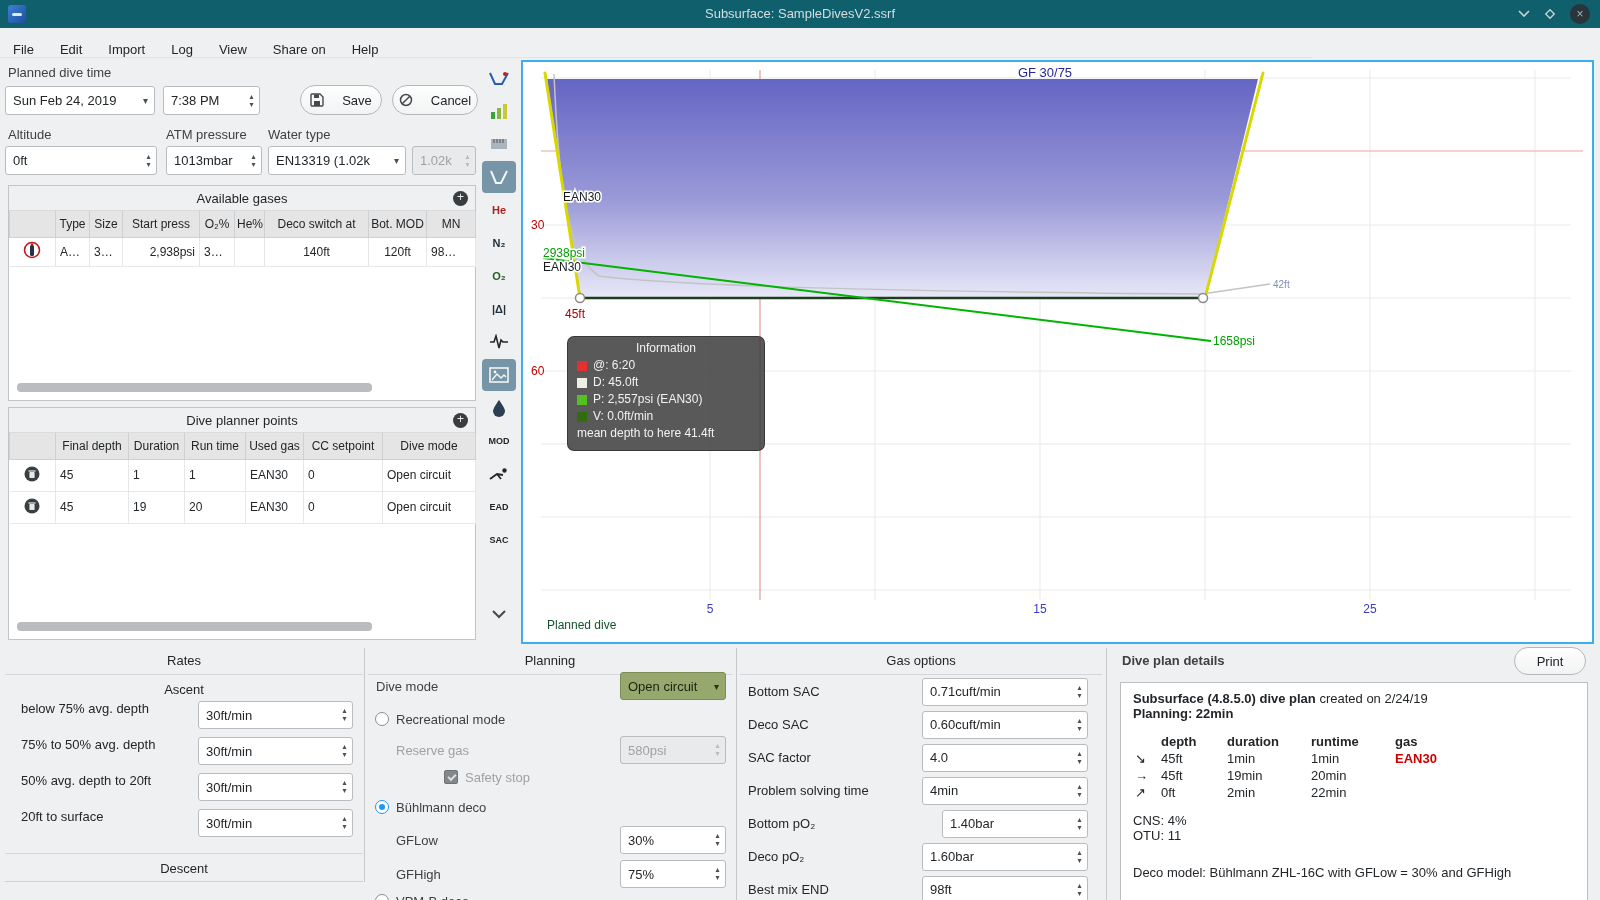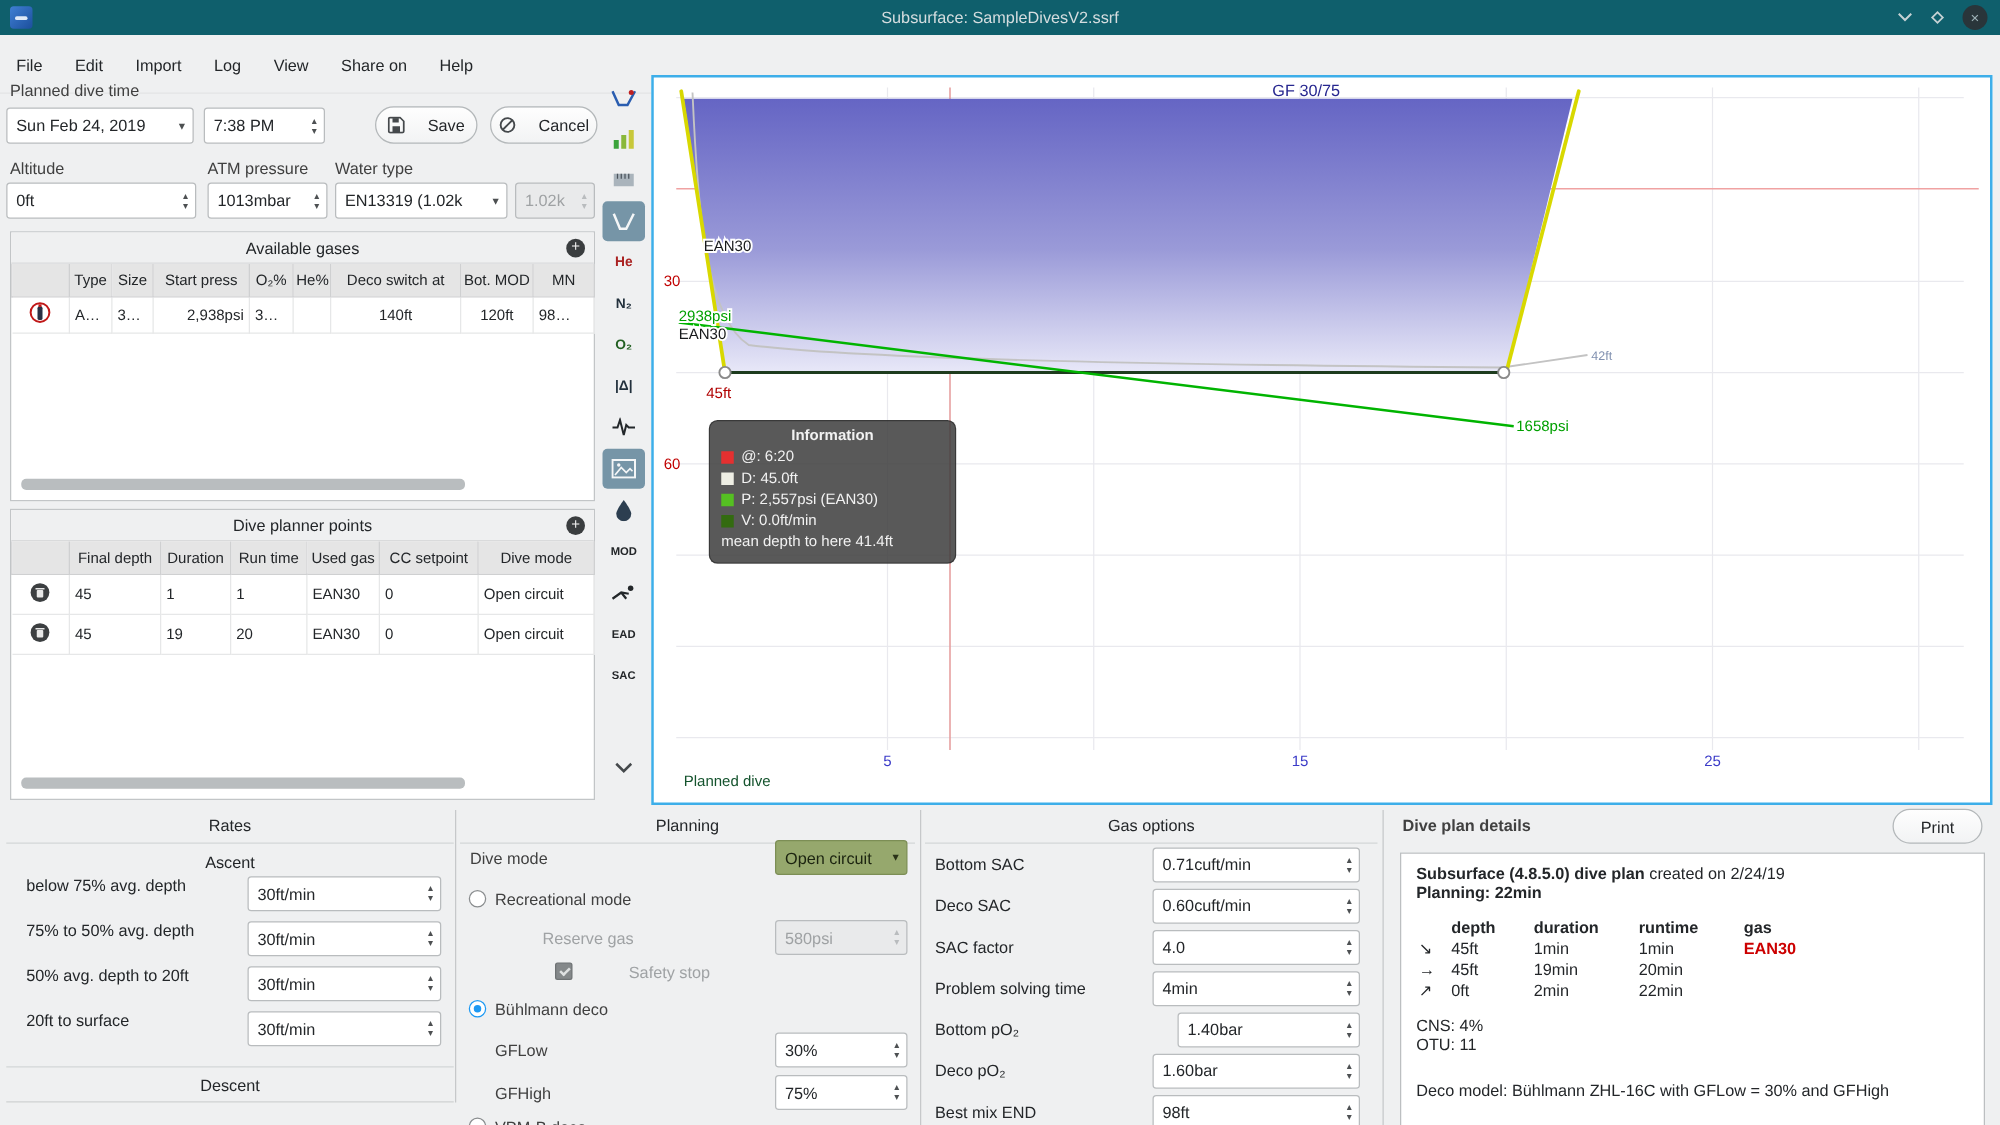--- a/index.html
+++ b/index.html
@@ -8,26 +8,26 @@
          font-family:"Liberation Sans", sans-serif; font-size:13px; color:#232629; }
 
   
   .titlebar { position:absolute; left:0; top:0; width:1600px; height:28px; background:#0f5f6c; }
   .titlebar .title { position:absolute; left:0; right:0; top:6px; text-align:center; color:#d5dddf; font-size:13px; }
   .appicon { position:absolute; left:8px; top:5px; width:18px; height:18px; border-radius:3px;
              background:linear-gradient(135deg,#3f7fd4,#1c4f9c); }
   .appicon::after { content:""; position:absolute; left:4px; top:8px; width:10px; height:3px; border-radius:2px; background:#dfe9f7; }
   .wbtn { position:absolute; top:4px; width:20px; height:20px; display:flex; align-items:center; justify-content:center; color:#c6d2d4; }
   .wbtn.close { background:#29353a; border-radius:50%; color:#9fb3b8; font-size:12px; }
-  .menubar { position:absolute; left:0; top:45px; width:1312px; height:30px; background:#eff0f1; border-bottom:1px solid #e3e4e5; display:flex; align-items:flex-start; }
+  .menubar { position:absolute; left:0; top:28px; width:1312px; height:30px; background:#eff0f1; border-bottom:1px solid #e3e4e5; display:flex; align-items:flex-end; }
   .menubar span { padding:0 13px; }
 
   
   .lbl { position:absolute; font-size:13px; color:#404040; white-space:nowrap; }
-  .lbl.dis { color:#9fa2a4;margin-left:38px; }
+  .lbl.dis { color:#9fa2a4; }
   .spin,.combo { position:absolute; background:#fff; border:1px solid #b9bcbe; border-radius:3px; display:flex; align-items:center; font-size:13px; }
   .spin .val,.combo .val { flex:1; padding:0 7px; white-space:nowrap; overflow:hidden; }
   .spin .arr { width:15px; display:flex; flex-direction:column; align-items:center; justify-content:center; font-size:8px; color:#4d5052; line-height:8px; }
   .combo .caret { width:17px; text-align:center; font-size:10px; color:#4d5052; }
   .spin.dis,.combo.dis { background:#e9eaeb; color:#9fa2a4; }
   .spin.dis .arr { color:#b9bcbe; }
   .combo.green { background:#96a86d; border-color:#7c8e55; color:#1c2410; }
   .btn { position:absolute; background:linear-gradient(#fefefe,#f2f3f4); border:1px solid #b4b8ba; border-radius:15px;
          display:flex; align-items:center; justify-content:center; gap:18px; font-size:13px; }
   .radio { position:absolute; width:14px; height:14px; border-radius:50%; border:1px solid #8a8d8f; background:#fff; }
@@ -49,21 +49,21 @@
   
   .tb { position:absolute; left:482px; width:34px; height:32px; display:flex; align-items:center; justify-content:center; }
   .tb.active { background:#7695a7; border-radius:4px; }
   .tb .txt { font-weight:bold; font-size:11px; }
   .tb .txt.small { font-size:9px; }
 
   
   .chart { position:absolute; left:521px; top:60px; width:1073px; height:584px; background:#fff; border:2px solid #3daee9; }
   .ttip { position:absolute; left:44px; top:274px; width:198px; background:rgba(60,60,60,0.85); border:1px solid rgba(25,25,25,0.5);
           border-radius:7px; color:#f2f2f2; font-size:12px; padding:4px 9px 8px; }
-  .ttip .thead { text-align:center; font-weight:bold; margin-bottom:2px; }
+  .ttip .thead { text-align:center; font-weight:normal; margin-bottom:2px; }
   .ttip .trow { display:flex; align-items:center; gap:6px; line-height:17px; }
   .sq { width:10px; height:10px; flex:0 0 10px; }
   .chart-footer { position:absolute; left:24px; top:556px; color:#14532d; font-size:12px; }
 
   
   .panel { position:absolute; }
   .panel-title { text-align:center; font-size:13px; padding:5px 0 6px; border-bottom:1px solid #d4d6d7; }
   .subhead { text-align:center; padding:7px 0 4px; }
   .rrow { display:flex; align-items:flex-start; height:36px; padding:0 10px 0 16px; }
   .rrow .spin,.grow .spin { position:relative; margin-left:auto; }

